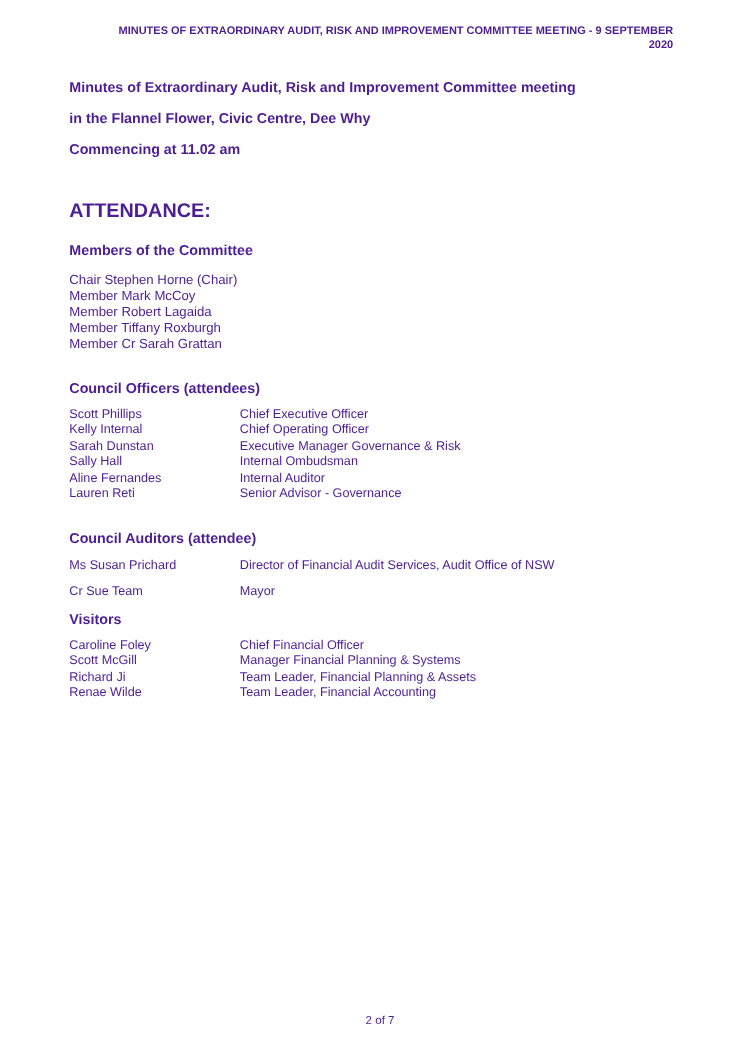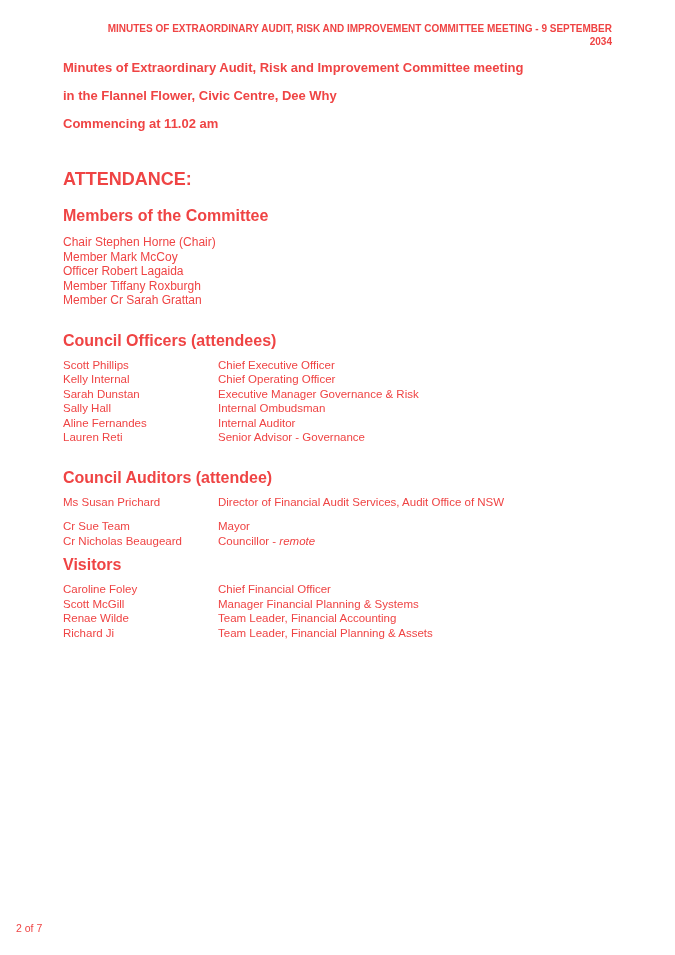--- a/index.html
+++ b/index.html
@@ -5,49 +5,49 @@
   html, body {
     margin: 0;
     padding: 0;
     background: #ffffff;
   }
   .page {
     position: relative;
     width: 675px;
     height: 955px;
     background: #ffffff;
-    color: #ef4444;
+    color: #4c1d95;
     font-family: "Liberation Sans", sans-serif;
     box-sizing: border-box;
     padding: 22px 63px 0 63px;
     overflow: hidden;
   }
   .doc-header {
     text-align: right;
     font-weight: bold;
     font-size: 10px;
     line-height: 13px;
   }
   .title-block {
-    margin-top: 6px;
+    margin-top: 18px;
     font-weight: bold;
     font-size: 13px;
   }
   .title-block .title-line {
     line-height: 28px;
   }
   .attendance-heading {
     margin-top: 34px;
     font-weight: bold;
     font-size: 18px;
     line-height: 15px;
   }
   .section-heading {
     font-weight: bold;
-    font-size: 16px;
+    font-size: 13px;
     line-height: 15px;
   }
   .mt-21 { margin-top: 21px; }
   .mt-25 { margin-top: 25px; }
   .mt-26 { margin-top: 9px; }
   .plain-list {
     margin-top: 12px;
     font-size: 12px;
     line-height: 14.5px;
   }
@@ -64,48 +64,49 @@
     flex-shrink: 0;
   }
   .pair-row .role em {
     font-style: italic;
   }
   .page-footer {
     position: absolute;
     top: 922px;
     left: 16px;
     right: 0;
+    text-align: center;
     font-size: 10.5px;
     line-height: 13px;
   }
 </style>
 </head>
 <body>
 
 <div class="page">
 
   <div class="doc-header">
     <div>MINUTES OF EXTRAORDINARY AUDIT, RISK AND IMPROVEMENT COMMITTEE MEETING - 9 SEPTEMBER</div>
-    <div>2034</div>
+    <div>2020</div>
   </div>
 
   <div class="title-block">
     <div class="title-line">Minutes of Extraordinary Audit, Risk and Improvement Committee meeting</div>
     <div class="title-line">in the Flannel Flower, Civic Centre, Dee Why</div>
     <div class="title-line">Commencing at 11.02 am</div>
   </div>
 
   <div class="attendance-heading">ATTENDANCE:</div>
 
   <div class="section">
     <div class="section-heading mt-21">Members of the Committee</div>
     <div class="plain-list">
       <div>Chair Stephen Horne (Chair)</div>
       <div>Member Mark McCoy</div>
-      <div>Officer Robert Lagaida</div>
+      <div>Member Robert Lagaida</div>
       <div>Member Tiffany Roxburgh</div>
       <div>Member Cr Sarah Grattan</div>
     </div>
   </div>
 
   <div class="section">
     <div class="section-heading mt-25">Council Officers (attendees)</div>
     <div class="pair-list">
       <div class="pair-row">
         <span class="name">Scott Phillips</span>
@@ -143,44 +144,40 @@
       </div>
     </div>
   </div>
 
   <div class="section">
     <div class="pair-list">
       <div class="pair-row">
         <span class="name">Cr Sue Team</span>
         <span class="role"><span>Mayor</span><em></em></span>
       </div>
-      <div class="pair-row">
-        <span class="name">Cr Nicholas Beaugeard</span>
-        <span class="role"><span>Councillor - </span><em>remote</em></span>
-      </div>
     </div>
   </div>
 
   <div class="section">
     <div class="section-heading mt-26">Visitors</div>
     <div class="pair-list">
       <div class="pair-row">
         <span class="name">Caroline Foley</span>
         <span class="role">Chief Financial Officer</span>
       </div>
       <div class="pair-row">
         <span class="name">Scott McGill</span>
         <span class="role">Manager Financial Planning &amp; Systems</span>
       </div>
       <div class="pair-row">
+        <span class="name">Richard Ji</span>
+        <span class="role">Team Leader, Financial Planning &amp; Assets</span>
+      </div>
+      <div class="pair-row">
         <span class="name">Renae Wilde</span>
         <span class="role">Team Leader, Financial Accounting</span>
-      </div>
-      <div class="pair-row">
-        <span class="name">Richard Ji</span>
-        <span class="role">Team Leader, Financial Planning &amp; Assets</span>
       </div>
     </div>
   </div>
 
   <div class="page-footer">2 of 7</div>
 
 </div>
 
 </body></html>

